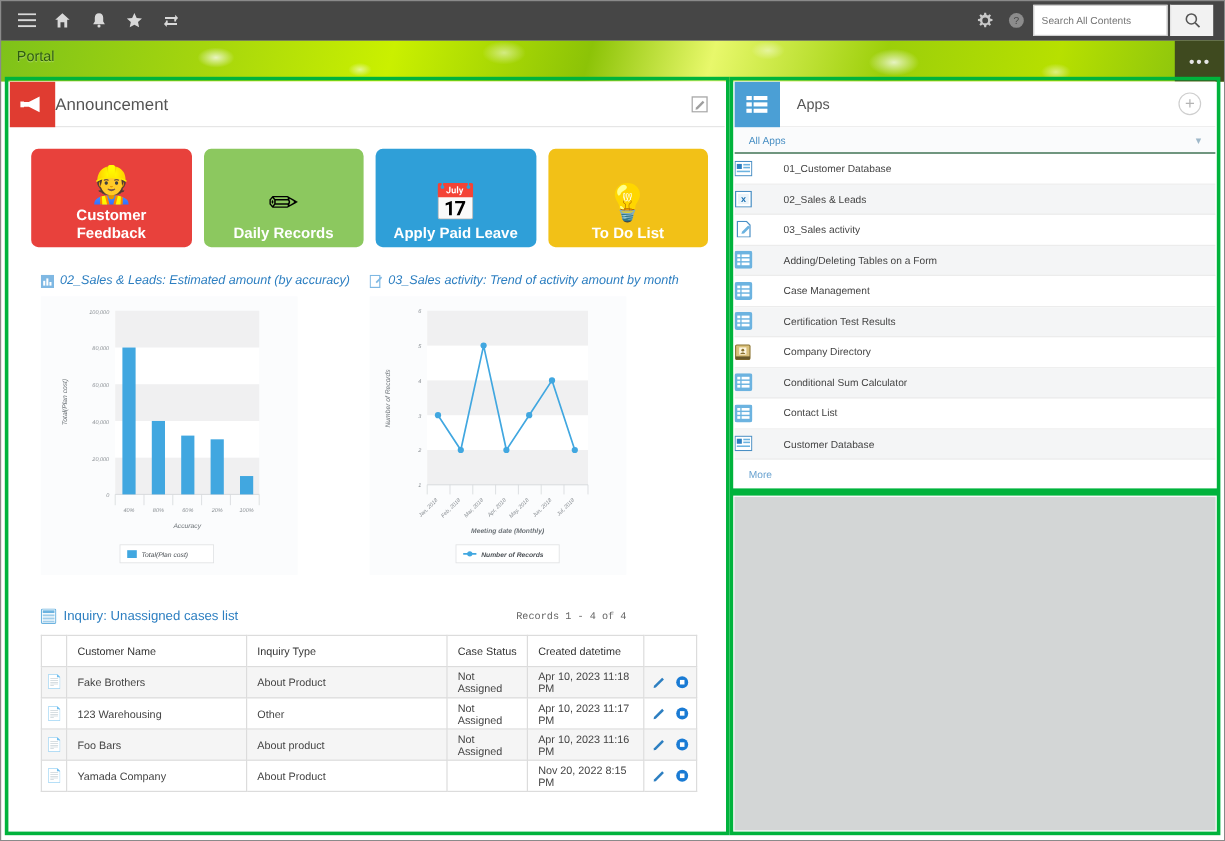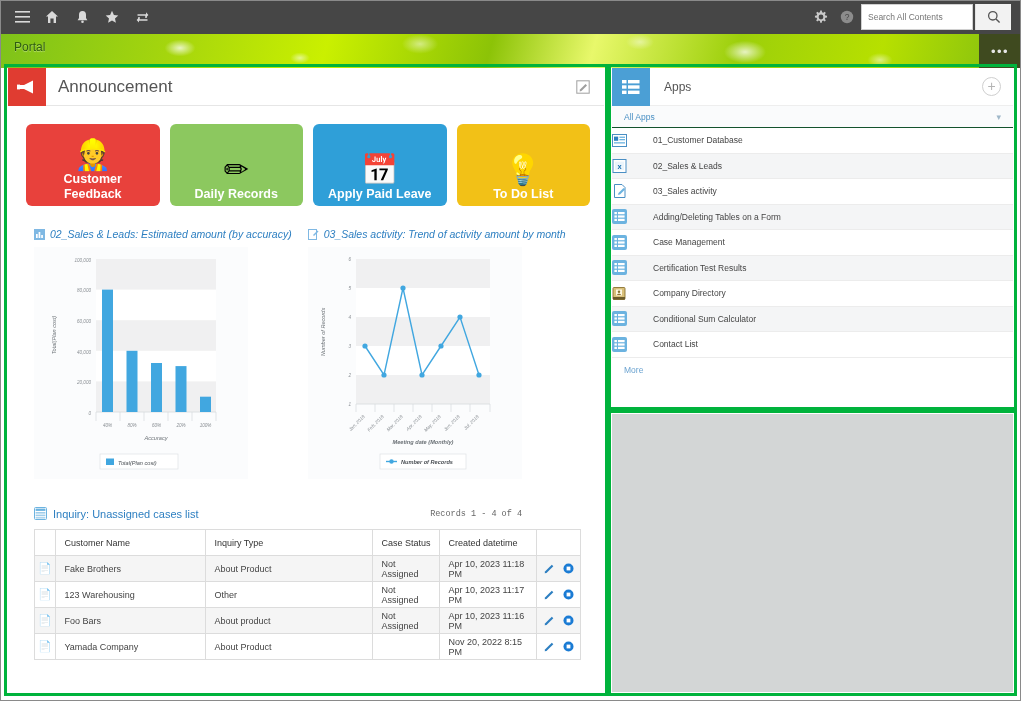--- a/index.html
+++ b/index.html
@@ -71,21 +71,21 @@
     background:#ffffff; overflow:hidden;
   }
   .ann-head {
     height:38px; border-bottom:1px solid #e6e6e6; display:flex; align-items:center;
     background:#fff;
   }
   .ann-ic {
     width:38px; height:38px; background:#e03c31; display:flex;
     align-items:center; justify-content:center;
   }
-  .ann-title { font-size:17px; color:#555; padding-left:12px; }
+  .ann-title { font-size:14px; color:#555; }
   .ann-edit { margin-left:auto; margin-right:14px; color:#9e9e9e; cursor:pointer; display:flex;}
 
   .tiles { display:flex; gap:10px; padding:18px 14px 0 18px; }
   .tile {
     width:134px; height:82px; border-radius:6px; position:relative;
     display:flex; flex-direction:column; align-items:center; justify-content:flex-end;
     padding-bottom:4px; cursor:pointer; overflow:hidden;
   }
   .tile .lab {
     color:#fff; font-weight:bold; font-size:12.5px; text-align:center; line-height:15px;
@@ -663,18 +663,32 @@
               <rect x="6" y="3" width="6.6" height="2.2"></rect>
               <rect x="2.4" y="6.4" width="2.5" height="2.2"></rect>
               <rect x="6" y="6.4" width="6.6" height="2.2"></rect>
               <rect x="2.4" y="9.8" width="2.5" height="2.2"></rect>
               <rect x="6" y="9.8" width="6.6" height="2.2"></rect>
             </g>
           </svg>
         </span>
       <span>Contact List</span>
     </div>
+    <div class="app-row alt">
+      <span class="app-ic">
+          <svg width="15" height="13" viewBox="0 0 15 13">
+            <rect x="0.5" y="0.5" width="14" height="12" fill="#fff" stroke="#4a8fc4" stroke-width="1"></rect>
+            <rect x="2" y="2.6" width="4.2" height="4.2" fill="#2d7fc1"></rect>
+            <g fill="#6cb3e0">
+              <rect x="7.4" y="2.6" width="5.6" height="1.3"></rect>
+              <rect x="7.4" y="5" width="5.6" height="1.3"></rect>
+              <rect x="2" y="8.2" width="11" height="1.3"></rect>
+            </g>
+          </svg>
+        </span>
+      <span>Customer Database</span>
+    </div>
 
     <div class="more-row">More</div>
   </div>
 
   <div class="outer-border"></div>
 </div>
 
 </body></html>

